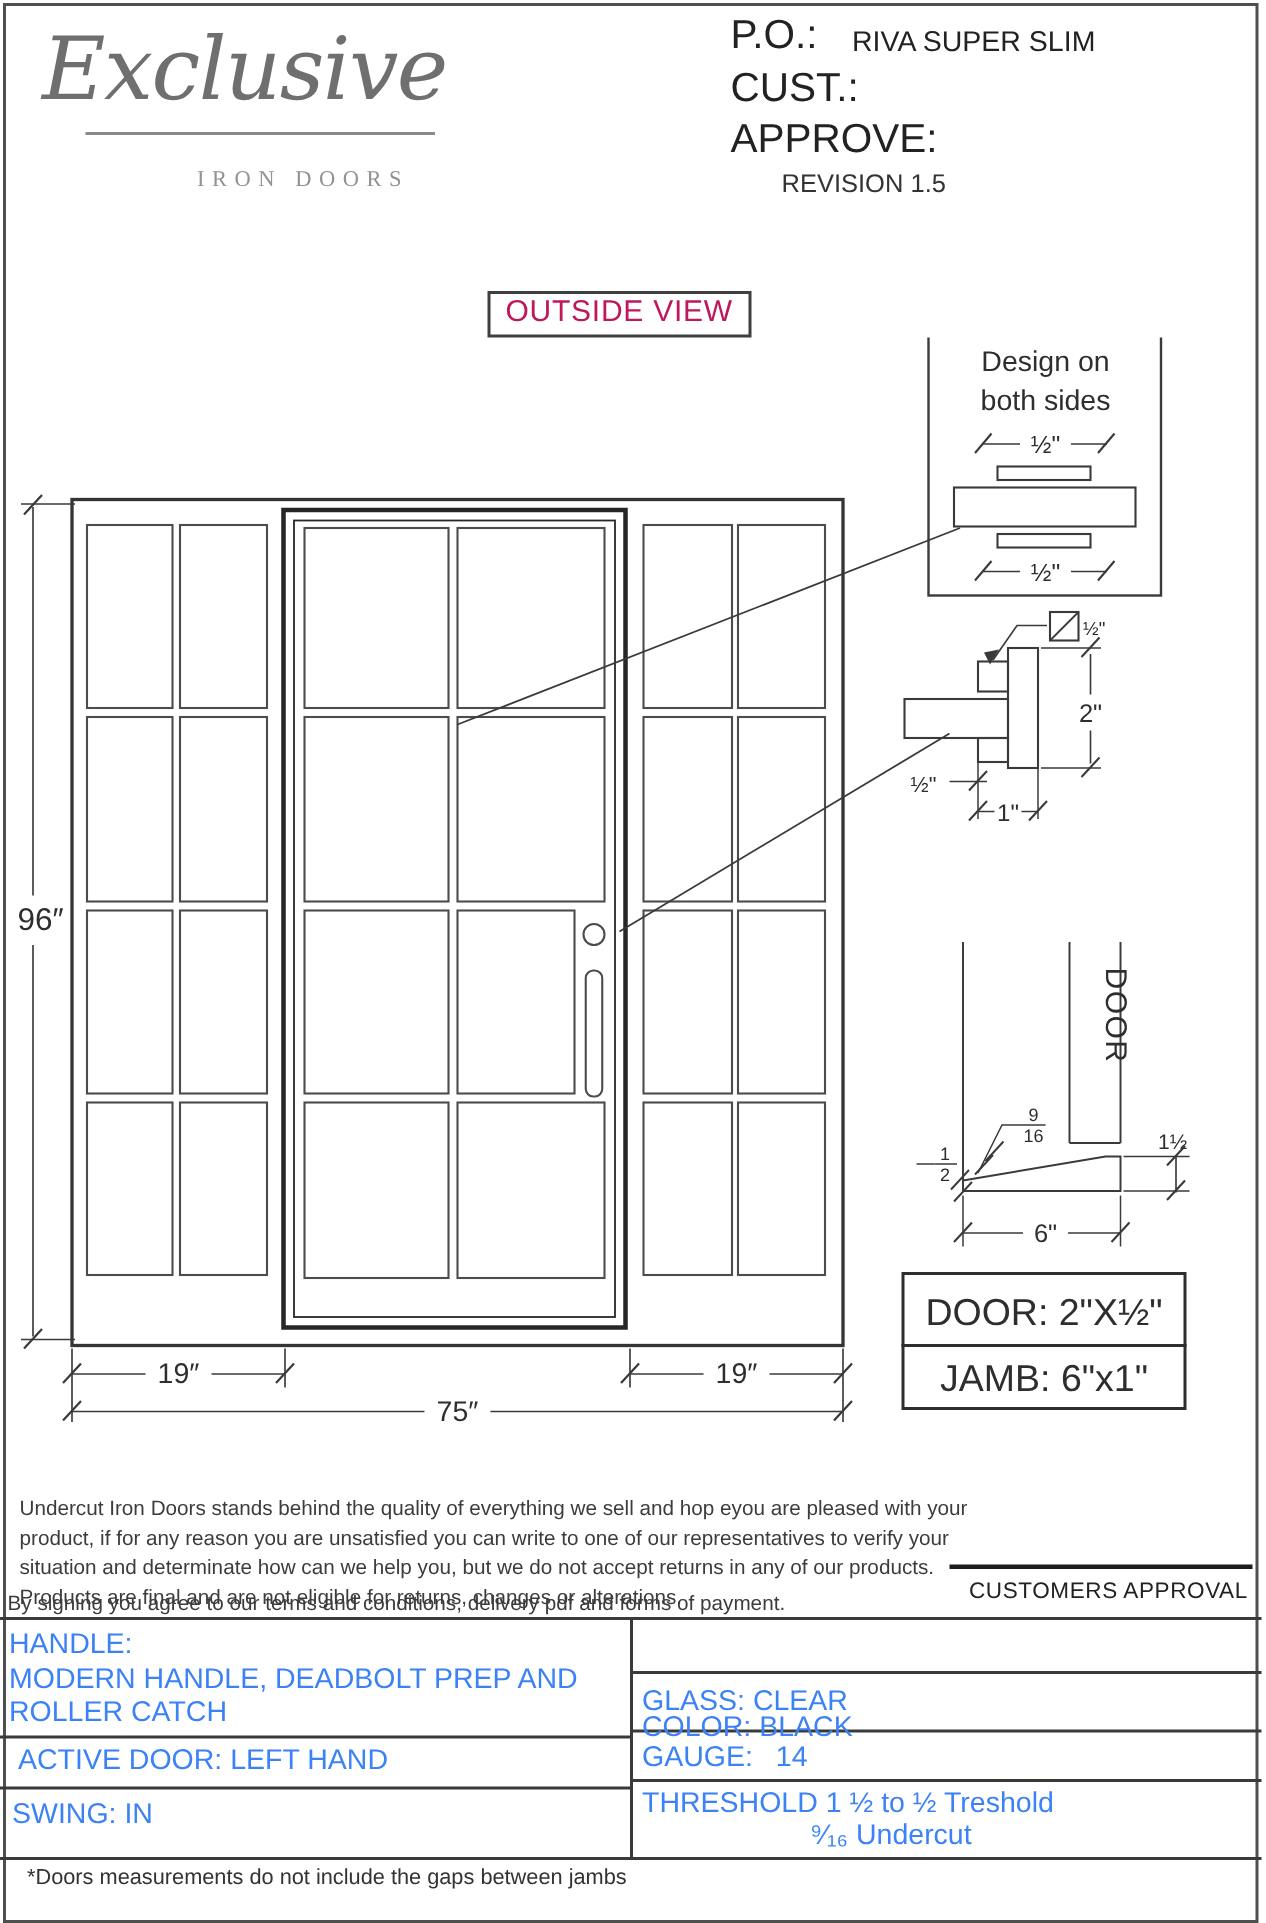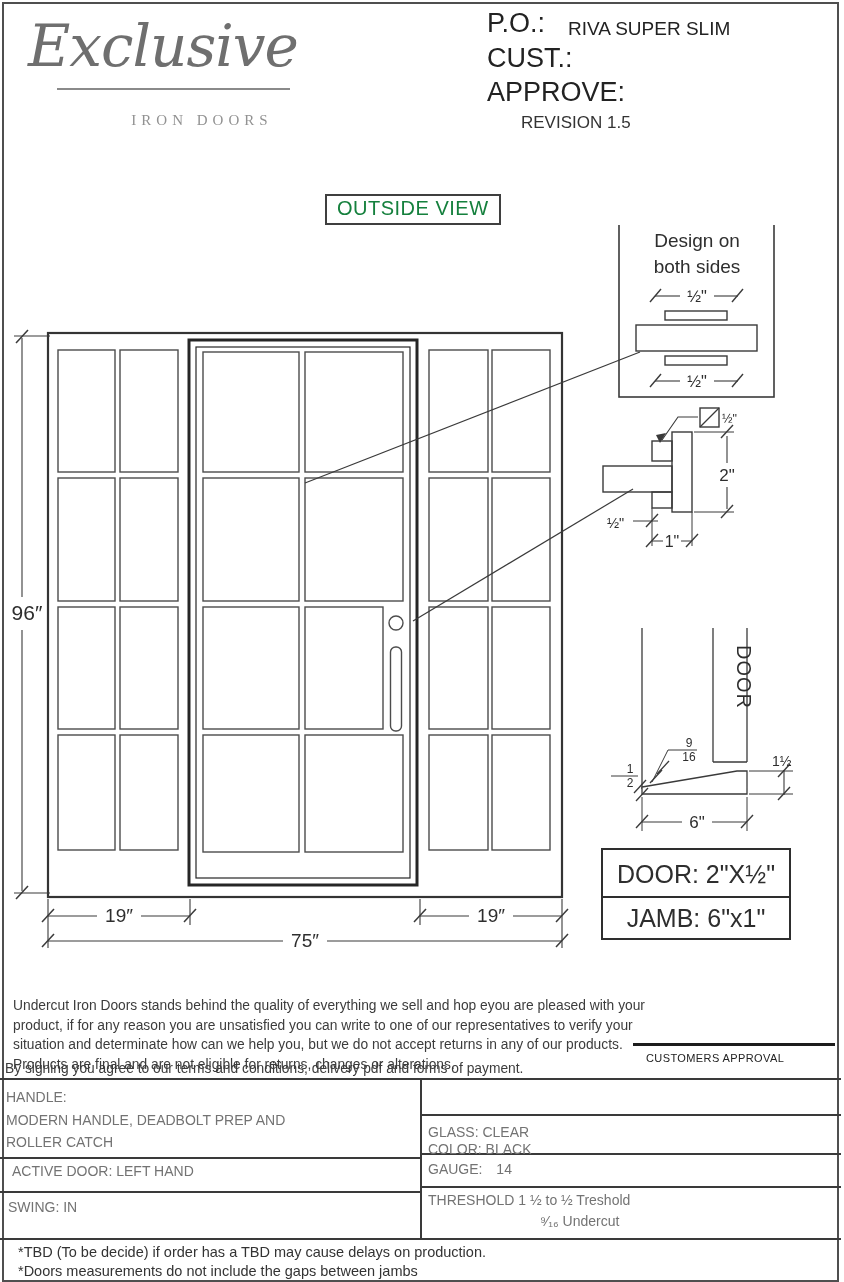--- a/index.html
+++ b/index.html
@@ -12,27 +12,27 @@
   .logo-script{font-family:"DejaVu Serif",serif;font-style:italic;font-size:58px;
                color:#6f6f6f;letter-spacing:-1px;}
   .logo-underline{background:#8a8a8a;height:2px;}
   .logo-sub{font-family:"Liberation Serif",serif;color:#929292;font-size:15px;
             letter-spacing:5px;text-align:center;width:180px;}
   .po-label{font-size:27px;color:#222;text-align:right;}
   .po-value{font-size:19px;color:#222;}
   .revision{font-size:17px;color:#333;}
   .notice{font-size:17.5px;line-height:28px;color:#2b2b2b;}
   .view-box{border:2px solid #3f3f3f;padding:1px 10px 3px 10px;font-size:20px;
-            letter-spacing:0.5px;color:#15803d;}
+            letter-spacing:0.5px;color:#be185d;}
   
   .legal{font-size:13.8px;line-height:19.5px;color:#3c3c3c;}
   .signing{font-size:13.8px;color:#3c3c3c;}
   .sig-line{background:#1c1c1c;height:3px;}
-  .approval{font-size:11px;letter-spacing:0.4px;color:#222;}
-  .cell{font-size:14px;color:#737373;}
+  .approval{font-size:15px;letter-spacing:0.4px;color:#222;}
+  .cell{font-size:19px;color:#3b82f6;}
   .hline{position:absolute;background:#3a3a3a;height:1.5px;}
   .vline{position:absolute;background:#3a3a3a;width:1.5px;}
   .foot{font-size:14.5px;line-height:19px;color:#333;}
   svg text{fill:#2e2e2e;stroke:none;font-family:"Liberation Sans",sans-serif;}
 </style>
 </head>
 <body>
 
 <div class="page">
   <div class="page-border"></div>
@@ -259,16 +259,15 @@
     <span>GAUGE:</span>
     <span style="margin-left:10px;">14</span>
   </div>
   <div class="abs cell" style="left:428px;top:1192px;">
     <span>THRESHOLD</span>
     <span style="">1 ½ to ½ Treshold</span>
   </div>
   <div class="abs cell" style="left:540px;top:1213px;">⁹⁄₁₆ Undercut</div>
 
   <div class="abs foot" style="left:18px;top:1243px;">
-    <div>*TBD (To be decide) if order has a TBD may cause delays on production.</div>
     <div>*Doors measurements do not include the gaps between jambs</div>
   </div>
 </div>
 
 </body></html>

